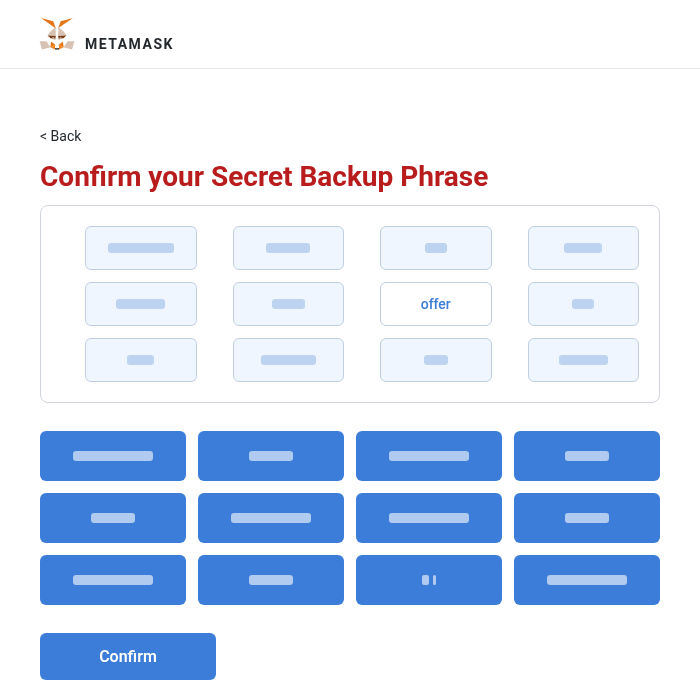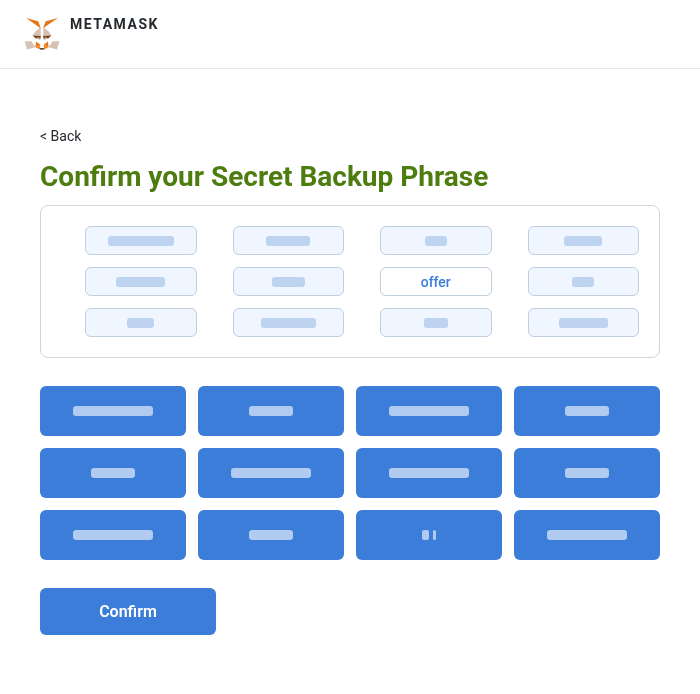--- a/index.html
+++ b/index.html
@@ -11,22 +11,22 @@
 
     body {
       width: 700px;
       min-height: 694px;
       background: #ffffff;
       color: #24292e;
     }
 
     .header {
       display: flex;
-      align-items: flex-start;
-      padding: 16px 24px;
+      align-items: flex-end;
+      padding: 16px 39px;
       border-bottom: 1px solid #e8e8e8;
     }
 
     .logo-icon {
       width: 36px;
       height: 36px;
       margin-right: 10px;
     }
 
     .logo-text {
@@ -45,21 +45,21 @@
       color: #24292e;
       cursor: pointer;
       display: inline-block;
       margin-bottom: 16px;
       margin-top: 35px;
     }
 
     .page-title {
       font-size: 28px;
       font-weight: 700;
-      color: #4d7c0f;
+      color: #b91c1c;
       margin-bottom: 12px;
     }
 
     .subtitle {
       font-size: 14px;
       color: #555;
       margin-bottom: 20px;
     }
 
     .phrase-box {
@@ -72,21 +72,21 @@
 
     .phrase-grid {
       display: grid;
       grid-template-columns: repeat(4, 1fr);
       gap: 12px;
     }
 
     .phrase-slot {
       border: 1px solid #c0cfe0;
       border-radius: 6px;
-      height: 29px;
+      height: 44px;
       display: flex;
       align-items: center;
       justify-content: center;
       background: #fff;
       cursor: pointer;
       position: relative;
       overflow: hidden;
       margin-left: 24px;
     }
 

